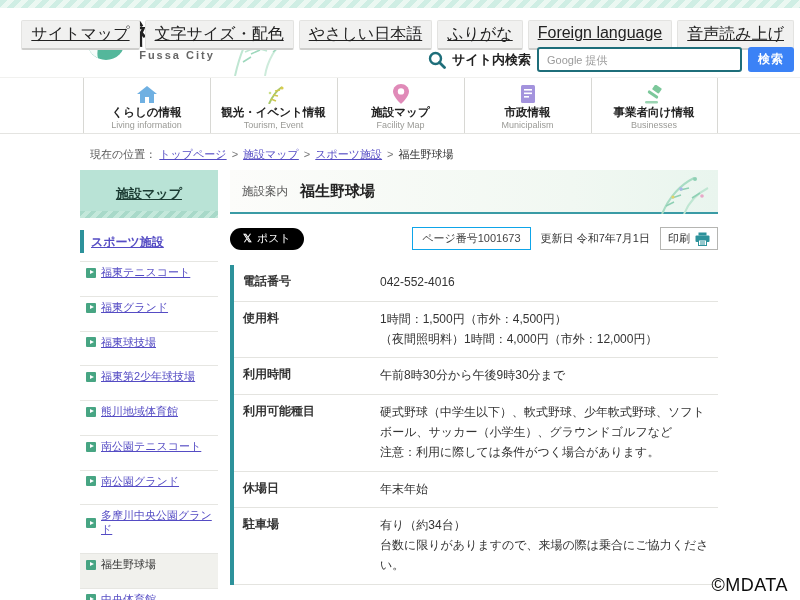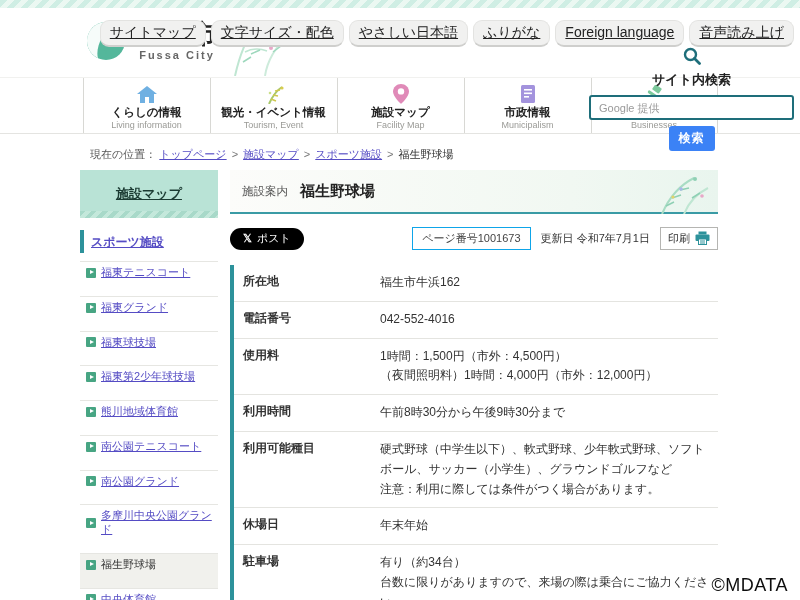--- a/index.html
+++ b/index.html
@@ -13,24 +13,24 @@
 
   
   .header { position:relative; height:69px; background:#fff; }
   .logo { position:absolute; left:85px; top:12px; display:flex; align-items:flex-start; gap:8px; }
   .logo-mark { width:42px; height:42px; }
   .logo-text .jp { font-size:26px; font-weight:bold; color:#222; letter-spacing:2px; line-height:1.1; }
   .logo-text .en { font-size:11px; color:#666; font-weight:bold; letter-spacing:2px; text-align:center; }
   .header-deco { position:absolute; left:215px; top:10px; }
 
   .utility { position:absolute; right:6px; top:12px; display:flex; gap:5px; }
-  .u-btn { background:#f1f1f0; border:1px solid #e3e3e1; border-bottom:2px solid #cfcfcd; border-radius:9px;
-    font-size:14px; color:#222; padding:3px 9px; text-decoration:underline; cursor:pointer; white-space:nowrap; }
-
-  .searchbar { position:absolute; right:6px; top:39px; display:flex; align-items:center; gap:6px;flex-direction:column; }
+  .u-btn { background:#f1f1f0; border:1px solid #e3e3e1; border-bottom:2px solid #cfcfcd; border-radius:2px;
+    font-size:16px; color:#222; padding:3px 9px; text-decoration:underline; cursor:pointer; white-space:nowrap; }
+
+  .searchbar { position:absolute; right:6px; top:39px; display:flex; align-items:center; gap:6px; }
   .search-label { font-size:13px; font-weight:bold; color:#222; }
   .search-input { width:205px; height:25px; border:2px solid #1e6e7a; border-radius:3px; font-size:11px; padding:0 8px; color:#333; }
   .search-input::placeholder { color:#9a9a9a; }
   .search-btn { height:25px; padding:0 10px; background:#3b82f6; color:#fff; font-size:12px; font-weight:bold;
     border:none; border-radius:3px; cursor:pointer; letter-spacing:1px; }
 
   
   .gnav { height:57px; border-top:1px solid #f1f1ef; border-bottom:1px solid #e4e4e1; display:flex; justify-content:center; }
   .gnav-item { width:127px; display:flex; flex-direction:column; align-items:center; justify-content:center;
     border-left:1px solid #d8d8d4; cursor:pointer; padding-top:2px; }
@@ -70,21 +70,21 @@
   .title-main { font-size:15px; font-weight:bold; color:#222; }
   .title-deco { position:absolute; right:6px; top:2px; }
 
   .meta-row { margin-top:13px; display:flex; align-items:center; font-size:11px; }
   .post-pill { background:#000; color:#fff; border-radius:12px; padding:3.5px 13px; font-size:11px;
     display:flex; align-items:center; gap:5px; cursor:pointer; }
   .x-glyph { font-weight:bold; font-size:11px; font-family:"Liberation Serif",serif; }
   .meta-right { margin-left:auto; display:flex; align-items:center; gap:10px; }
   .page-num { border:1px solid #0ea5e9; padding:3px 9px; color:#444; background:#fff; }
   .updated { color:#333; }
-  .print-btn { border:1px solid #b5b5b2; background:#fff; padding:3px 7px; display:flex; gap:5px;
+  .print-btn { border:1px solid #b5b5b2; background:#fff; padding:3px 7px; display:flex; align-items:center; gap:5px;
     cursor:pointer; font-size:11px; color:#333; }
 
   .detail-table { margin-top:15px; width:100%; border-collapse:collapse; font-size:12px; }
   .detail-table th { width:138px; text-align:left; vertical-align:top; font-weight:bold; color:#333;
     border-left:4px solid #2d929b; padding:8px 6px 8px 9px; border-bottom:1px solid #e4e4e0; }
   .detail-table td { vertical-align:top; color:#333; padding:8px 4px 8px 10px; border-bottom:1px solid #e4e4e0; line-height:1.65; }
 
   .watermark { position:absolute; right:12px; bottom:4px; font-size:18px; color:#0d0d0d; font-weight:500; letter-spacing:0.5px; }
 </style>
 </head>
@@ -294,26 +294,20 @@
             <rect x="3.5" y="8" width="8" height="5.5" fill="#fff" stroke="#2d929b"></rect>
             <line x1="5" y1="10" x2="10" y2="10" stroke="#2d929b"></line>
               <line x1="5" y1="12" x2="10" y2="12" stroke="#2d929b"></line>
           </svg>
         </span>
       </span>
     </div>
 
     <table class="detail-table">
       <tbody>
-  <tr>
-    <th>所在地</th>
-    <td>
-              <div>福生市牛浜162</div>
-            </td>
-  </tr>
 
   <tr>
     <th>電話番号</th>
     <td>
               <div>042-552-4016</div>
             </td>
   </tr>
 
   <tr>
     <th>使用料</th>

